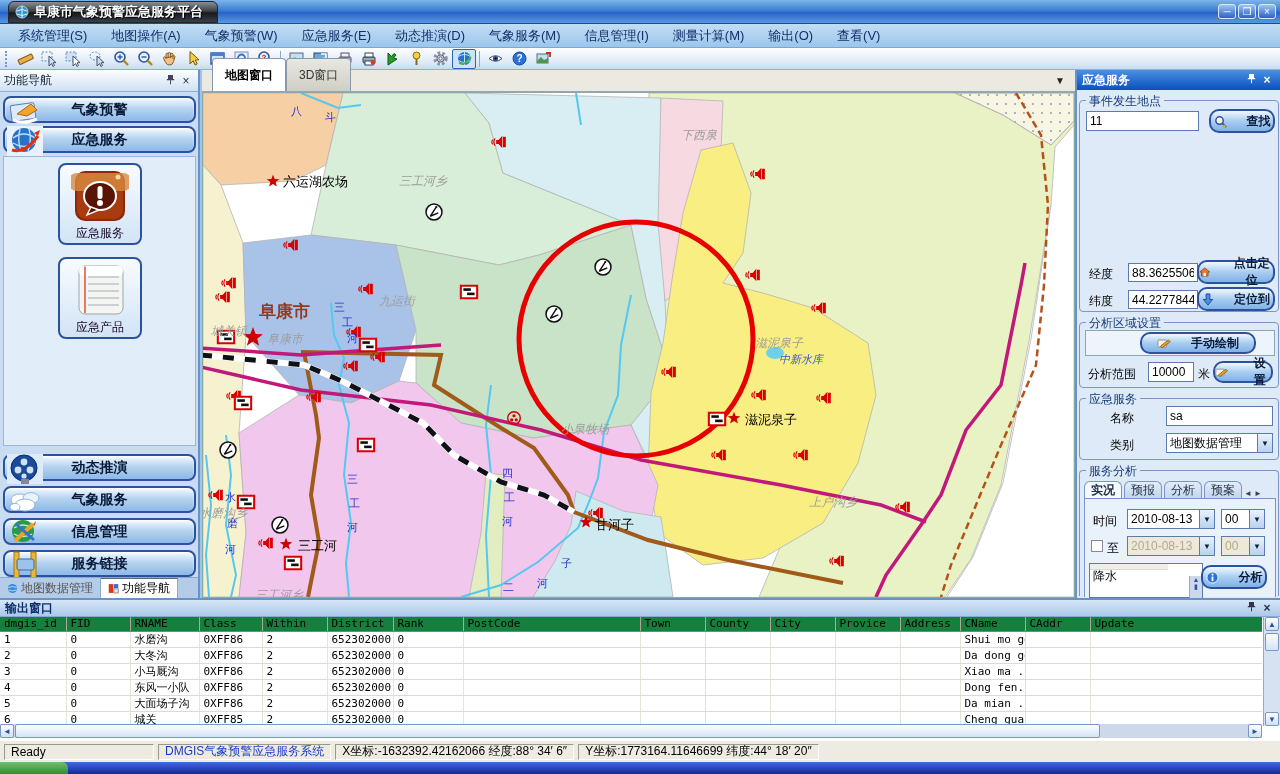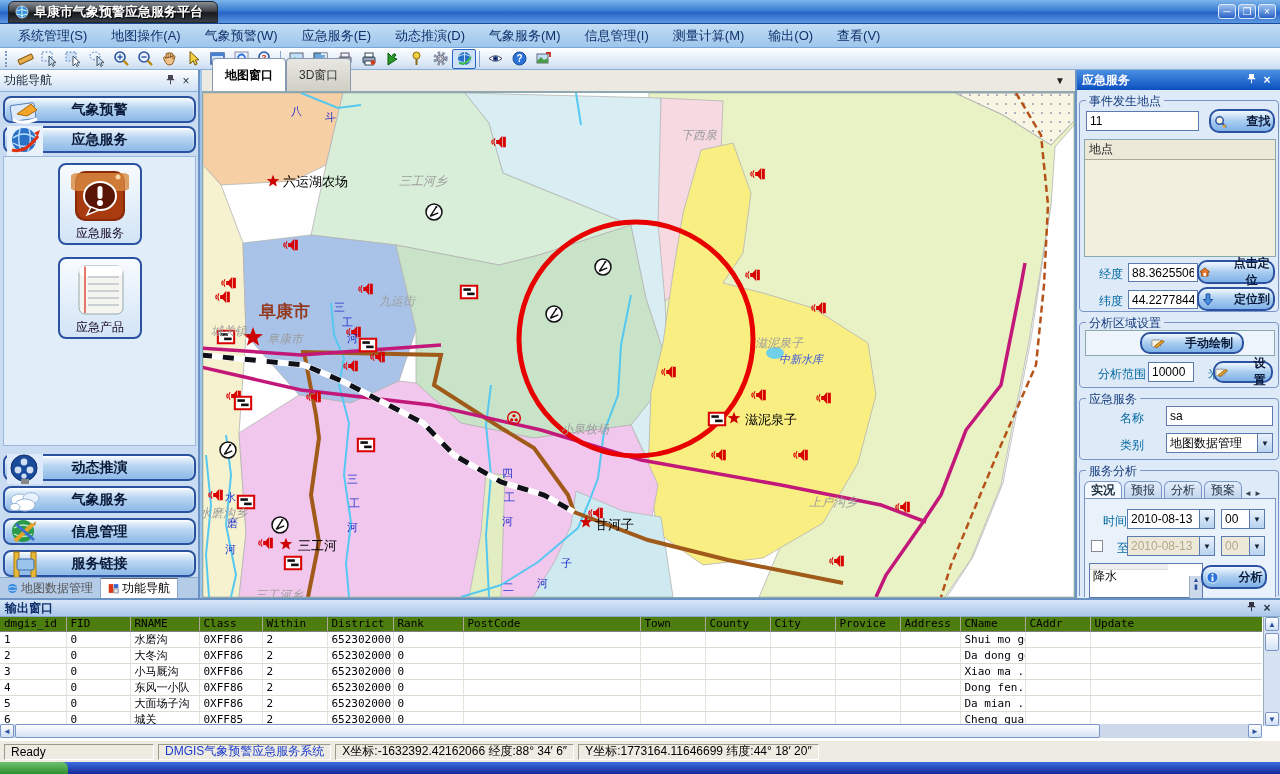--- a/index.html
+++ b/index.html
@@ -71,36 +71,36 @@
     color:#fff; font-weight:bold; display:flex; align-items:center; padding:0 5px; }
   .rp-title .sp { flex:1; }
   .rp-title .mini-glyph { color:#fff; }
   .group { position:absolute; left:2px; width:200px; border:1px solid #7a96c8; border-radius:4px; }
   .group-title { position:absolute; top:-8px; left:6px; background:#dfeaf8; padding:0 3px; color:#123a7a; font-size:12px; }
   .tb { border:1px solid #5a7ab0; background:#fff; font-size:12px; font-family:"Liberation Sans",sans-serif; padding:1px 3px; }
   .blue-btn { border:2px solid #2a52a0; border-radius:10px; background:linear-gradient(#f0f8ff,#aacdf0 50%,#7fb2e8);
     font-size:12px; font-weight:bold; color:#0a1a3a; display:inline-flex; align-items:center; justify-content:center; gap:20px; }
   .beige-list { background:#f2eedd; border:1px solid #8aa; }
   .list-hdr { background:#ece9d8; border-bottom:1px solid #aca899; font-size:12px; padding:1px 4px; color:#222; }
-  .rp-lbl { color:#0369a1;margin-left:10px; }
+  .rp-lbl { color:#000000; }
   .combo { background:#fff; border:1px solid #5a7ab0; display:flex; align-items:center; font-size:12px; }
   .combo .val { flex:1; padding:0 3px; overflow:hidden; white-space:nowrap; }
   .combo .drop { width:15px; height:100%; background:linear-gradient(#eaf2fc,#b8d2ee); border-left:1px solid #5a7ab0; font-size:8px; color:#123; display:flex; align-items:center; justify-content:center; }
   .combo.disabled { background:#ece9d8; color:#999; }
   .rp-tab { height:17px; padding:0 6px; font-size:12px; border:1px solid #7a96c8; border-bottom:none; border-radius:6px 6px 0 0; background:linear-gradient(#e4edf8,#c2d6ee); color:#234; display:inline-flex; align-items:center; }
   .rp-tab.active { background:#f4f8ff; font-weight:bold; }
 
   
   .output { position:absolute; left:0; top:598px; width:1280px; height:142px; background:#fff; border-top:2px solid #6a92c4; }
   .out-title { position:absolute; left:0; top:0; width:100%; height:17px; background:linear-gradient(#d7e6f8,#aac8ea);
     font-size:12px; font-weight:bold; color:#10306a; display:flex; align-items:center; padding:0 5px; border-bottom:1px solid #88a8cc; }
   .out-title .sp { flex:1; }
   .out-table-wrap { position:absolute; left:0; top:17px; width:1262px; height:109px; overflow:hidden; background:#fff; }
   table.out { border-collapse:collapse; table-layout:fixed; width:1262px; font-family:"DejaVu Sans Mono", monospace; font-size:11px; }
-  table.out th { background:#4d7c0f; border-right:1px solid #aca899; border-bottom:1px solid #808080; text-align:left; font-weight:normal; padding:0 4px; height:14px; }
+  table.out th { background:#15803d; border-right:1px solid #aca899; border-bottom:1px solid #808080; text-align:left; font-weight:normal; padding:0 4px; height:14px; }
   table.out td { border-right:1px solid #e4e4da; border-bottom:1px solid #dcdcd2; padding:0 4px; height:13px; white-space:nowrap; overflow:hidden; }
   .vscroll { position:absolute; right:0; top:17px; width:17px; height:109px; background:#d6e2f2; border-left:1px solid #9ab; }
   .hscroll { position:absolute; left:0; bottom:2px; width:1262px; height:14px; background:#cdd9ea; }
   .sc-btn { position:absolute; width:14px; height:14px; background:linear-gradient(#fff,#cfe0f4); border:1px solid #7a96c8; border-radius:2px; font-size:8px; color:#2a52a0; text-align:center; line-height:13px; }
   .sc-thumb { position:absolute; background:linear-gradient(#fdfeff,#d4e2f4); border:1px solid #7a96c8; border-radius:2px; }
 
   
   .statusbar { position:absolute; left:0; top:740px; width:1280px; height:22px; background:#eeebe2; border-top:1px solid #fff; display:flex; align-items:center; font-size:12px; }
   .sb-pane { height:16px; display:flex; align-items:center; padding:0 6px; border:1px solid; border-color:#9a9a8a #fff #fff #9a9a8a; margin-left:4px; }
   .taskbar { position:absolute; left:0; top:762px; width:1280px; height:12px; background:linear-gradient(#3a6fe0,#16269a); }
@@ -592,23 +592,20 @@
         <span class="group-title">事件发生地点</span>
         <input class="tb" style="position: absolute; left: 6px; top: 10px; width: 113px; height: 20px;" value="11">
         <button class="blue-btn" style="position:absolute; right:3px; top:8px; width:66px; height:24px;">
           <svg width="13" height="13" viewBox="0 0 14 14">
               <circle cx="6" cy="6" r="4" fill="#f8f4e0" stroke="#2a52a0" stroke-width="1.6"></circle>
               <line x1="9" y1="9" x2="13" y2="13" stroke="#2a52a0" stroke-width="2"></line>
               <circle cx="11" cy="12" r="1.6" fill="#e8a428"></circle>
             </svg>
           <span>查找</span>
         </button>
-        <div class="beige-list" style="position:absolute; left:4px; top:38px; width:192px; height:118px;">
-          <div class="list-hdr">地点</div>
-        </div>
         <span class="rp-lbl" style="position:absolute; left:9px; top:165px;">经度</span>
         <input class="tb" style="position: absolute; left: 48px; top: 162px; width: 70px; height: 19px;" value="88.36255061">
         <button class="blue-btn" style="position:absolute; right:3px; top:159px; width:78px; height:24px; font-size:12px;">
           <svg width="13" height="12" viewBox="0 0 14 12">
               <path d="M7 1 L13 6 H11 V11 H3 V6 H1 Z" fill="#e8762a" stroke="#8a4a10"></path>
               <rect x="5.6" y="7" width="2.8" height="4" fill="#fff"></rect>
             </svg>
           <span>点击定位</span>
         </button>
         <span class="rp-lbl" style="position:absolute; left:9px; top:192px;">纬度</span>
@@ -617,21 +614,21 @@
           <svg width="12" height="13" viewBox="0 0 12 14">
               <path d="M4 1 H8 V7 H11 L6 13 L1 7 H4 Z" fill="#4a90e2" stroke="#1a4a9a"></path>
             </svg>
           <span>定位到</span>
         </button>
       </div>
 
       <div class="group" style="top:252px; height:66px;">
         <span class="group-title">分析区域设置</span>
         <div style="position:absolute; left:5px; top:7px; width:190px; height:26px; border:1px solid #8aa; background:#eef4fb;"></div>
-        <button class="blue-btn" style="position:absolute; left:60px; top:9px; width:104px; height:22px;border-radius:10px;">
+        <button class="blue-btn" style="position:absolute; left:60px; top:9px; width:116px; height:22px;border-radius:10px;">
           <svg width="14" height="11" viewBox="0 0 16 12">
               <rect x="1" y="2" width="10" height="8" rx="1" fill="#f8f4e0" stroke="#889"></rect>
               <path d="M4 9 L13 2 L15 4 L6 11 Z" fill="#e8a428" stroke="#8a5a10"></path>
             </svg>
           <span>手动绘制</span>
         </button>
         <span class="rp-lbl" style="position:absolute; left:8px; top:43px;">分析范围</span>
         <input class="tb" style="position: absolute; left: 68px; top: 39px; width: 46px; height: 20px;" value="10000">
         <span class="rp-lbl" style="position:absolute; left:118px; top:43px;">米</span>
         <button class="blue-btn" style="position:absolute; right:5px; top:38px; width:60px; height:22px;">

